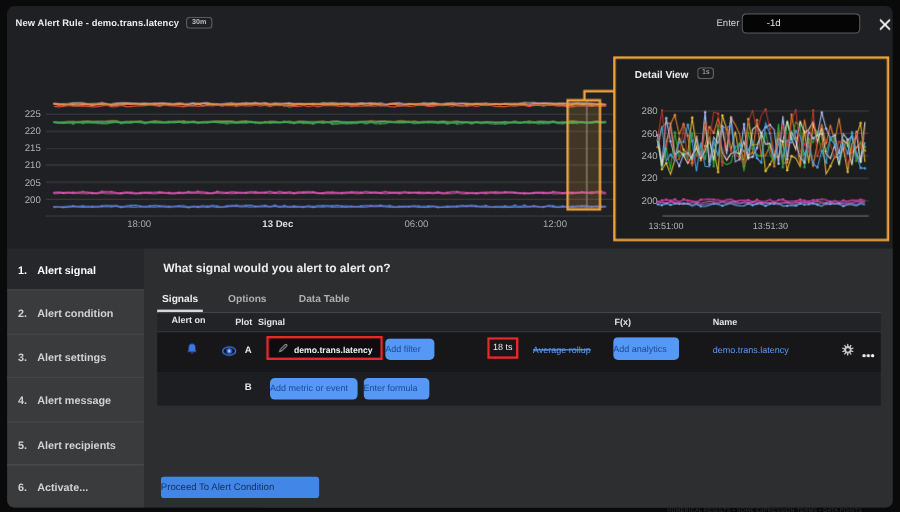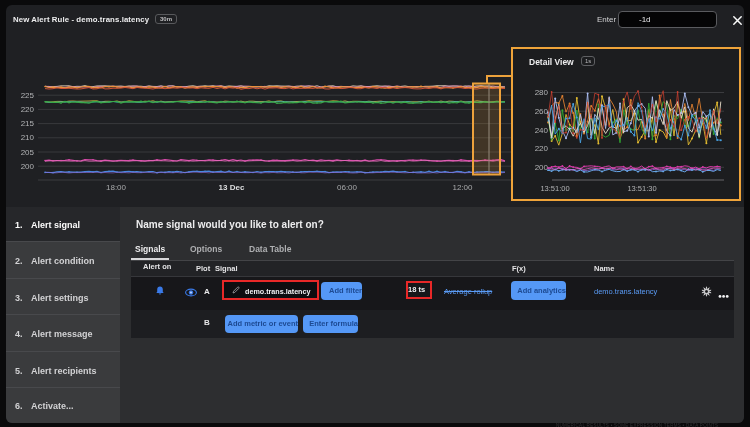--- a/index.html
+++ b/index.html
@@ -1,16 +1,16 @@
 <!DOCTYPE html>
 <html><head><meta charset="utf-8"><style>
 * { margin:0; padding:0; box-sizing:border-box; -webkit-font-smoothing:antialiased; will-change:transform; }
 body { width:750px; height:427px; background:#0a0a0b; font-family:"Liberation Sans",sans-serif; overflow:hidden; position:relative; transform:translateZ(0); }
 .abs { position:absolute; }
-.btn { position:absolute; background:#5598f6; color:#1d4a92; border-radius:4px; font-size:7.5px; text-align:right;font-weight:bold; }
+.btn { position:absolute; background:#5598f6; color:#1d4a92; border-radius:4px; font-size:7.5px; text-align:left; }
 </style></head><body>
 <div class="abs" style="left:6px;top:5px;width:738px;height:418px;background:#1f2023;border-radius:6px;overflow:hidden">
 
   <div class="abs" style="left:7px;top:10px;font-size:7.8px;font-weight:bold;color:#ededee;letter-spacing:0.1px">New Alert Rule - demo.trans.latency</div>
   <div class="abs" style="left:149px;top:9px;height:10px;line-height:9px;padding:0 4px;border:1px solid #58595c;border-radius:3px;font-size:6px;font-weight:bold;color:#bfbfc1">30m</div>
   <div class="abs" style="left:591px;top:10px;font-size:8px;color:#d2d2d4">Enter</div>
   <div class="abs" style="left:612px;top:6px;width:99px;height:17px;background:#050506;border:1px solid #5a5b5f;border-radius:4px;line-height:15px;padding-left:20px;font-size:8px;color:#e8e8ea">-1d</div>
   <svg width="11" height="11" viewBox="0 0 11 11" style="position:absolute;left:726px;top:9.5px">
       <path d="M1.8 1.8 L9.2 9.2 M9.2 1.8 L1.8 9.2" stroke="#fafafa" stroke-width="1.5" stroke-linecap="round"></path>
     </svg>
@@ -565,21 +565,21 @@
         <span class="abs" style="left:9px;top:14px;font-size:9px;font-weight:bold;color:#d2d2d4">5.</span>
         <span class="abs" style="left:25px;top:14px;font-size:9px;font-weight:bold;color:#d2d2d4">Alert recipients</span>
       </div>
     <div class="abs" style="left:0;top:180px;width:114px;height:36.5px;background:#3a3b3d;border-top:1px solid #48494c">
         <span class="abs" style="left:9px;top:13px;font-size:9px;font-weight:bold;color:#d2d2d4">6.</span>
         <span class="abs" style="left:25px;top:13px;font-size:9px;font-weight:bold;color:#d2d2d4">Activate...</span>
       </div>
   </div>
 
   <div class="abs" style="left:114px;top:201.5px;width:624px;height:216.5px;background:#2d2e30">
-    <div class="abs" style="left:16px;top:12px;font-size:10px;font-weight:bold;color:#ededee">Name signal would you like to alert on?</div>
+    <div class="abs" style="left:16px;top:12px;font-size:10px;font-weight:bold;color:#ededee">What signal would you alert to alert on?</div>
     <div class="abs" style="left:15px;top:37px;font-size:8.5px;font-weight:bold;color:#ededee">Signals</div>
     <div class="abs" style="left:70px;top:37px;font-size:8.5px;font-weight:bold;color:#aeafb1">Options</div>
     <div class="abs" style="left:129px;top:37px;font-size:8.5px;font-weight:bold;color:#aeafb1">Data Table</div>
     <div class="abs" style="left:11px;top:50.5px;width:38px;height:2.5px;background:#d8d8da"></div>
     <div class="abs" style="left:11px;top:53px;width:603px;height:1px;background:#434447"></div>
 
     <div class="abs" style="left:11px;top:53.5px;width:603px;height:16px;background:#222326">
       <span class="abs" style="left:12px;top:1px;font-size:7.5px;font-weight:bold;color:#e4e4e6">Alert on</span>
       <span class="abs" style="left:65px;top:3px;font-size:7.5px;font-weight:bold;color:#e4e4e6">Plot</span>
       <span class="abs" style="left:84px;top:3px;font-size:7.5px;font-weight:bold;color:#e4e4e6">Signal</span>
@@ -589,40 +589,41 @@
     <div class="abs" style="left:11px;top:69px;width:603px;height:0.8px;background:#36373b"></div>
     <div class="abs" style="left:11px;top:102.2px;width:603px;height:0.8px;background:#36373b"></div>
 
     <div class="abs" style="left:11px;top:69.5px;width:603px;height:33px;background:#17171a"></div>
 
     <div class="abs" style="left:11px;top:102.5px;width:603px;height:28px;background:#1d1e21">
       <span class="abs" style="left:73px;top:7.5px;font-size:8px;font-weight:bold;color:#e8e8ea">B</span>
       <div class="btn" style="left:94px;top:5px;width:73px;height:18px;line-height:18px">Add metric or event</div>
       <div class="btn" style="left:172px;top:5px;width:55px;height:18px;line-height:18px">Enter formula</div>
     </div>
+    <div class="btn" style="left:14px;top:190px;width:132px;height:18px;line-height:18px;font-size:8px;background:#4287e8;color:#10305e;border-radius:3px">Proceed To Alert Condition</div>
   </div>
 
   <svg width="10" height="10" viewBox="0 0 10 10" style="position:absolute;left:149px;top:281px">
       <path d="M5 0.5 C3.2 0.5 2.2 1.8 2.2 3.6 L2.2 5.4 C2.2 6.2 1.6 6.6 1.0 7.0 L9.0 7.0 C8.4 6.6 7.8 6.2 7.8 5.4 L7.8 3.6 C7.8 1.8 6.8 0.5 5 0.5 Z" fill="#3a7ae8"></path>
       <path d="M3.7 7.6 A1.4 1.4 0 0 0 6.3 7.6 Z" fill="#3a7ae8"></path>
     </svg>
   <svg width="12" height="9" viewBox="0 0 12 9" style="position:absolute;left:179px;top:283px">
       <ellipse cx="6" cy="4.5" rx="5.4" ry="3.4" fill="none" stroke="#3a7ae8" stroke-width="1.1"></ellipse>
       <circle cx="6" cy="4.5" r="2.2" fill="#3a7ae8"></circle>
       <circle cx="6" cy="4.5" r="0.9" fill="#cfe0ff"></circle>
     </svg>
   <div class="abs" style="left:198px;top:282px;font-size:8px;font-weight:bold;color:#e8e8ea">A</div>
   <div class="abs" style="left:216px;top:275px;width:97px;height:20px;border:2.5px solid #e82828;background:#0d0d10">
     <svg width="8" height="8" viewBox="0 0 8 8" style="position:absolute;left:8px;top:4px">
         <path d="M1 7 L1.6 5.2 L5.6 1.2 A0.7 0.7 0 0 1 6.8 2.4 L2.8 6.4 Z" fill="none" stroke="#9a9a9e" stroke-width="0.9"></path>
       </svg>
     <span class="abs" style="left:21px;top:4.5px;font-size:7.2px;font-weight:bold;color:#f0f0f2">demo.trans.latency</span>
   </div>
   <div class="btn" style="left:315px;top:277px;width:41px;height:18px;line-height:18px">Add filter</div>
-  <div class="abs" style="left:400px;top:276px;width:26px;height:18px;border:2.5px solid #e82828;text-align:left;line-height:14px;font-size:7.5px;font-weight:bold;color:#f0f0f2">18 ts</div>
+  <div class="abs" style="left:400px;top:276px;width:26px;height:18px;border:2.5px solid #e82828;text-align:center;line-height:14px;font-size:7.5px;font-weight:normal;color:#f0f0f2">18 ts</div>
   <div class="abs" style="left:438px;top:281.5px;font-size:7.5px;color:#5a9bf5;text-decoration:line-through">Average rollup</div>
   <div class="btn" style="left:505px;top:276px;width:55px;height:19px;line-height:19px">Add analytics</div>
   <div class="abs" style="left:588px;top:281.5px;font-size:7.5px;color:#5a9bf5">demo.trans.latency</div>
   <svg width="11" height="11" viewBox="0 0 22 22" style="position:absolute;left:695px;top:281px">
       <g fill="#c8c8ca">
         <circle cx="11" cy="11" r="6.2"></circle>
         <rect x="9.9" y="1.2" width="2.2" height="4.5" rx="0.8" transform="rotate(0 11 11)"></rect>
         <rect x="9.9" y="1.2" width="2.2" height="4.5" rx="0.8" transform="rotate(36 11 11)"></rect>
         <rect x="9.9" y="1.2" width="2.2" height="4.5" rx="0.8" transform="rotate(72 11 11)"></rect>
         <rect x="9.9" y="1.2" width="2.2" height="4.5" rx="0.8" transform="rotate(108 11 11)"></rect>

